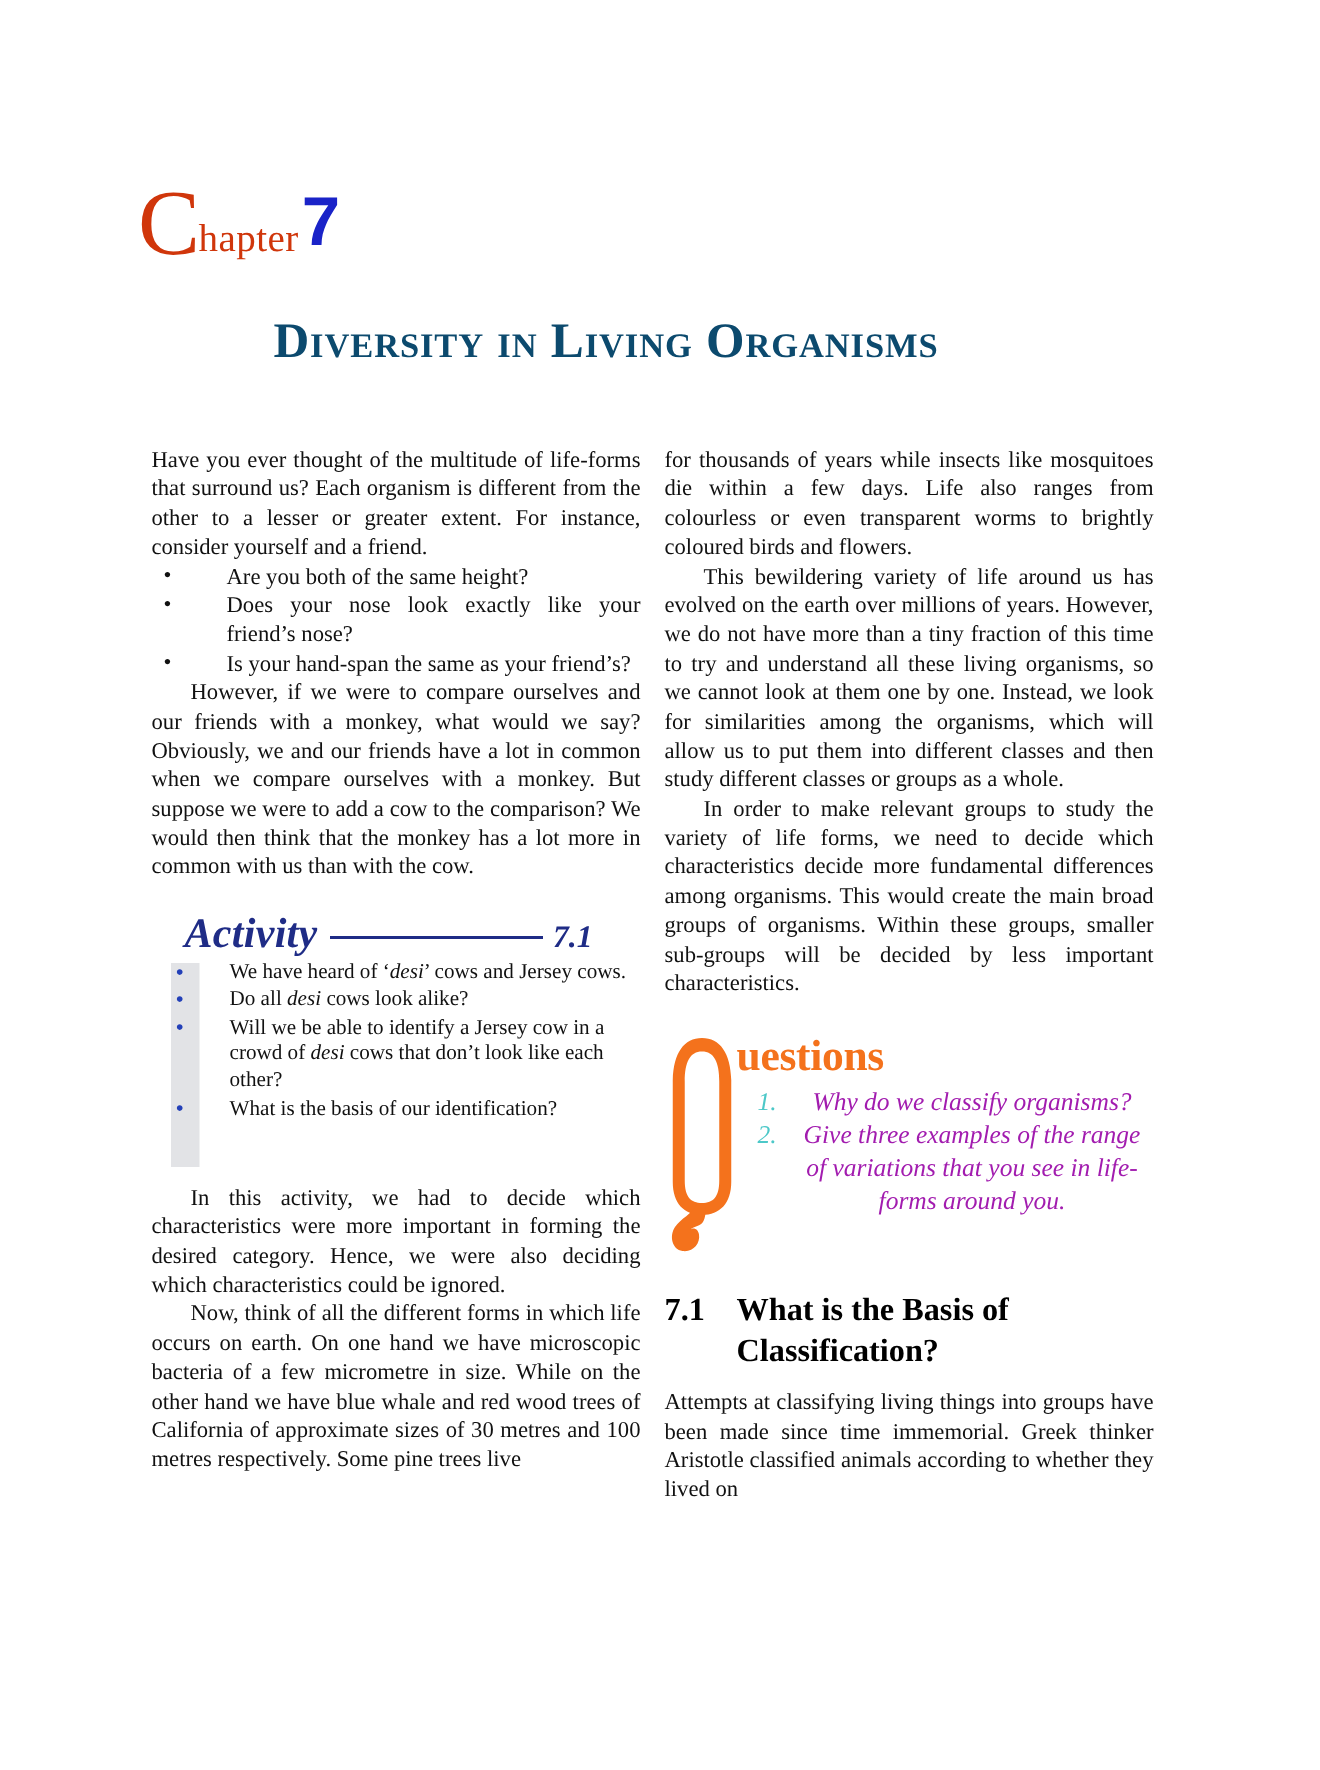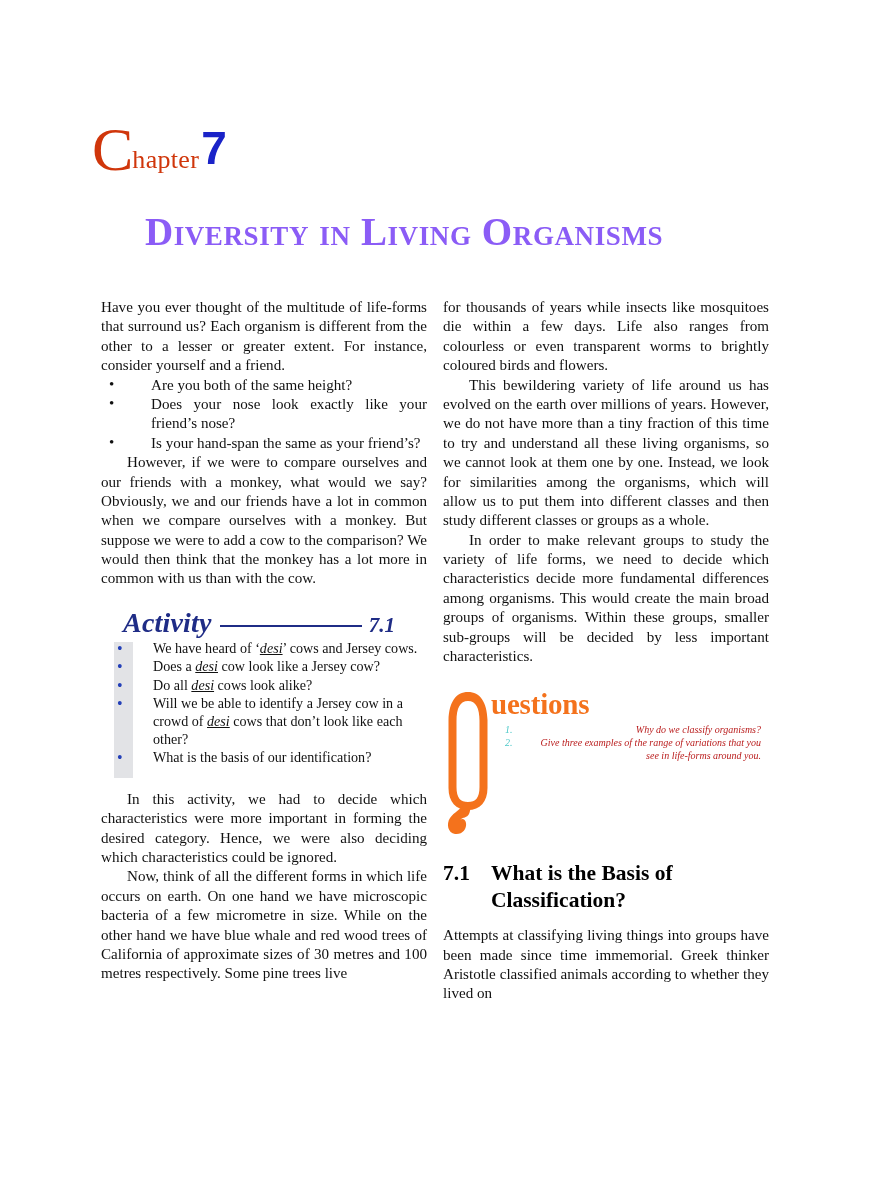--- a/index.html
+++ b/index.html
@@ -57,24 +57,24 @@
 
   .chapter-title {
     position: absolute;
     left: 0;
     top: 212px;
     width: 760px;
     text-align: center;
     padding-left: 48px;
     font-family: "Liberation Serif", "DejaVu Serif", serif;
     font-weight: bold;
-    font-size: 39px;
+    font-size: 33px;
     font-variant: small-caps;
     letter-spacing: 0.6px;
-    color: #8b5cf6;
+    color: #0c4a6e;
     line-height: 1;
   }
 
   
   .col {
     position: absolute;
     top: 298px;
     width: 326px;
     font-size: 15.1px;
     line-height: 1.285;
@@ -171,21 +171,21 @@
   }
   ul.activity-list > li::before {
     content: "\2022";
     position: absolute;
     left: -36px;
     top: -1px;
     color: #2340B8;
     font-size: 16px;
     line-height: 1.2;
   }
-  .it { font-style: italic; text-decoration: underline; }
+  .it { font-style: italic; }
 
   
   .questions {
     position: relative;
     margin-top: 20px;
     min-height: 152px;
   }
   .q-glyph {
     position: absolute;
     left: 2px;
@@ -208,24 +208,24 @@
     position: absolute;
     left: 50px;
     top: 38px;
     width: 268px;
     margin: 0;
     padding: 0 0 0 42px;
     list-style: none;
     counter-reset: qn;
     font-family: "Liberation Serif", "DejaVu Serif", serif;
     font-style: italic;
-    font-size: 10px;
+    font-size: 17px;
     line-height: 1.29;
-    color: #b91c1c;
-    text-align: right;
+    color: #a21caf;
+    text-align: center;
   }
   ol.q-list > li {
     position: relative;
     margin-bottom: 0px;
   }
   ol.q-list > li::before {
     counter-increment: qn;
     content: counter(qn) ".";
     position: absolute;
     left: -30px;
@@ -278,21 +278,20 @@
     <p class="ind">However, if we were to compare ourselves and our friends with a monkey, what would we say? Obviously, we and our friends have a lot in common when we compare ourselves with a monkey. But suppose we were to add a cow to the comparison? We would then think that the monkey has a lot more in common with us than with the cow.</p>
 
     <div class="activity-head">
       <span class="activity-word">Activity</span><span class="activity-rule"></span><span class="activity-no">7.1</span>
     </div>
 
     <div class="activity-box">
       <div class="activity-bar"></div>
       <ul class="activity-list" id="activity-bullets">
           <li><span>We have heard of ‘</span><span class="it">desi</span><span>’ cows and Jersey cows.</span></li>
-          <li><span>Does a </span><span class="it">desi</span><span> cow look like a Jersey cow?</span></li>
           <li><span>Do all </span><span class="it">desi</span><span> cows look alike?</span></li>
           <li><span>Will we be able to identify a Jersey cow in a crowd of </span><span class="it">desi</span><span> cows that don’t look like each other?</span></li>
           <li><span>What is the basis of our identification?</span></li>
         </ul>
     </div>
 
     <p class="ind" style="margin-top:10px">In this activity, we had to decide which characteristics were more important in forming the desired category. Hence, we were also deciding which characteristics could be ignored.</p>
     <p class="ind">Now, think of all the different forms in which life occurs on earth. On one hand we have microscopic bacteria of a few micrometre in size. While on the other hand we have blue whale and red wood trees of California of approximate sizes of 30 metres and 100 metres respectively. Some pine trees live</p>
   </div>
 

